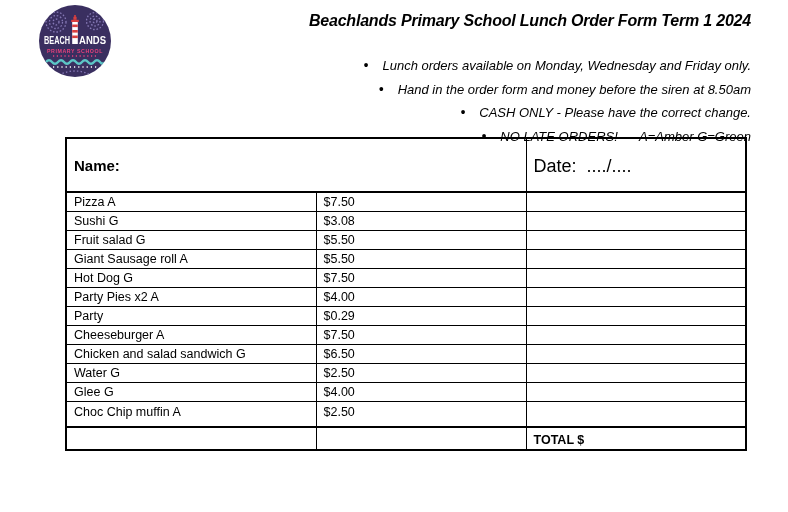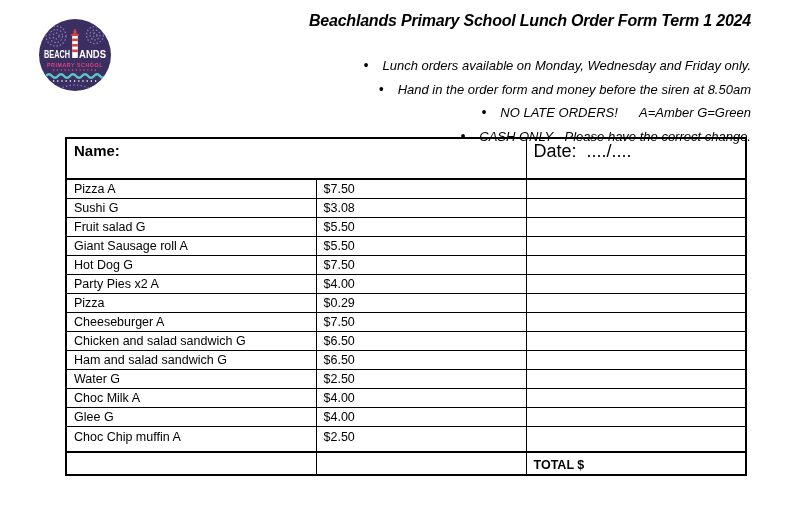--- a/index.html
+++ b/index.html
@@ -7,21 +7,21 @@
   body {
     font-family: "Liberation Sans", sans-serif;
     color: #000;
     position: relative;
     overflow: hidden;
   }
 
   
   .logo {
     position: absolute;
-    left: 37px; top: 17px;
+    left: 37px; top: 3px;
     width: 76px; height: 76px;
   }
 
   
   .header-area {
     position: absolute;
     left: 71px; top: 10px;
     width: 680px;
     text-align: right;
     font-style: italic;
@@ -55,23 +55,23 @@
   }
   .order-table td {
     border: 1px solid #000;
     padding: 1px 7px;
     height: 19px;
     line-height: 16px;
     overflow: hidden;
   }
   .order-table { border: 2px solid #000; }
   .order-table tr.header-row td {
-    height: 41px;
+    height: 54px;
     vertical-align: top;
-    padding-top: 4px;
+    padding-top: 19px;
     border-bottom-width: 2px;
   }
   .name-label {
     font-size: 15px;
     font-weight: bold;
   }
   .date-label { font-size: 18px; white-space: pre-wrap; }
   .order-table tr.tall td { height: 25px; vertical-align: top; padding-top: 2px; }
   .order-table tr.total-row td {
     height: 14px;
@@ -126,22 +126,22 @@
       <path d="M22 72 Q38 64 54 72" fill="none" stroke="#8578b5" stroke-dasharray="1.5 2.2" stroke-width="1.3"></path>
     </g>
   </svg>
 </div>
 
 <div class="header-area">
   <div class="form-title">Beachlands Primary School Lunch Order Form Term 1 2024</div>
   <div class="bullet-list">
     <div class="bullet-line">Lunch orders available on Monday, Wednesday and Friday only.</div>
     <div class="bullet-line">Hand in the order form and money before the siren at 8.50am</div>
+    <div class="bullet-line">CASH ONLY - Please have the correct change.</div>
     <div class="bullet-line">NO LATE ORDERS!      A=Amber G=Green</div>
-    <div class="bullet-line">CASH ONLY - Please have the correct change.</div>
   </div>
 </div>
 
 <table class="order-table">
   <colgroup>
       <col style="width:250px">
       <col style="width:210px">
       <col style="width:220px">
     </colgroup>
   <tbody>
@@ -178,47 +178,37 @@
       <td>Hot Dog G</td>
       <td>$7.50</td>
       <td></td>
     </tr>
       <tr>
       <td>Party Pies x2 A</td>
       <td>$4.00</td>
       <td></td>
     </tr>
       <tr>
-      <td>Pizza</td>
+      <td>Party</td>
       <td>$0.29</td>
       <td></td>
     </tr>
       <tr>
       <td>Cheeseburger A</td>
       <td>$7.50</td>
       <td></td>
     </tr>
       <tr>
       <td>Chicken and salad sandwich G</td>
       <td>$6.50</td>
       <td></td>
     </tr>
       <tr>
-      <td>Ham and salad sandwich G</td>
-      <td>$6.50</td>
-      <td></td>
-    </tr>
-      <tr>
       <td>Water G</td>
       <td>$2.50</td>
-      <td></td>
-    </tr>
-      <tr>
-      <td>Choc Milk A</td>
-      <td>$4.00</td>
       <td></td>
     </tr>
       <tr>
       <td>Glee G</td>
       <td>$4.00</td>
       <td></td>
     </tr>
       <tr class="tall">
       <td>Choc Chip muffin A</td>
       <td>$2.50</td>

